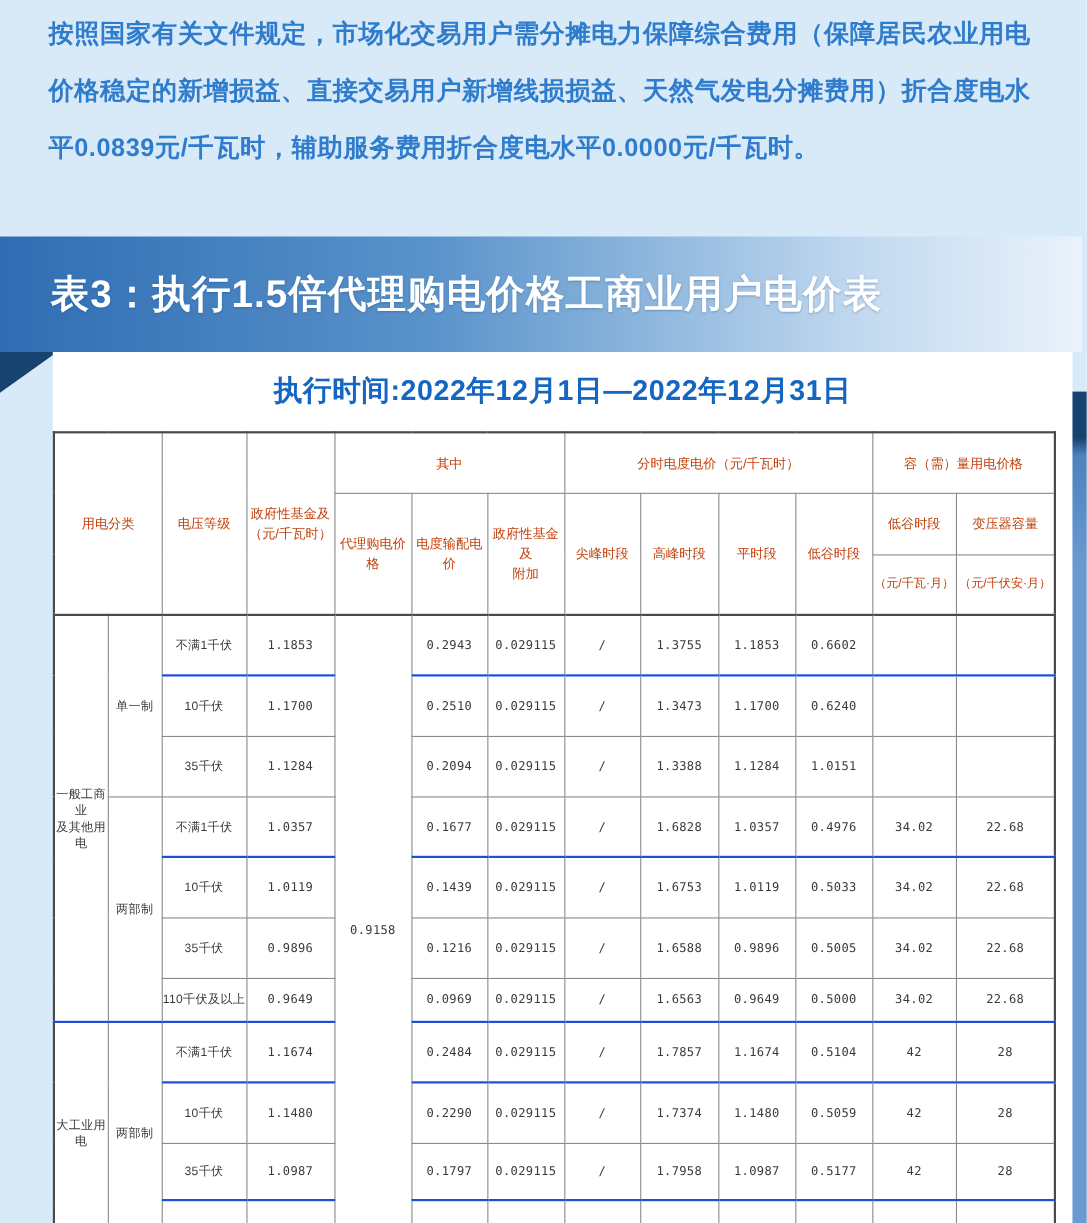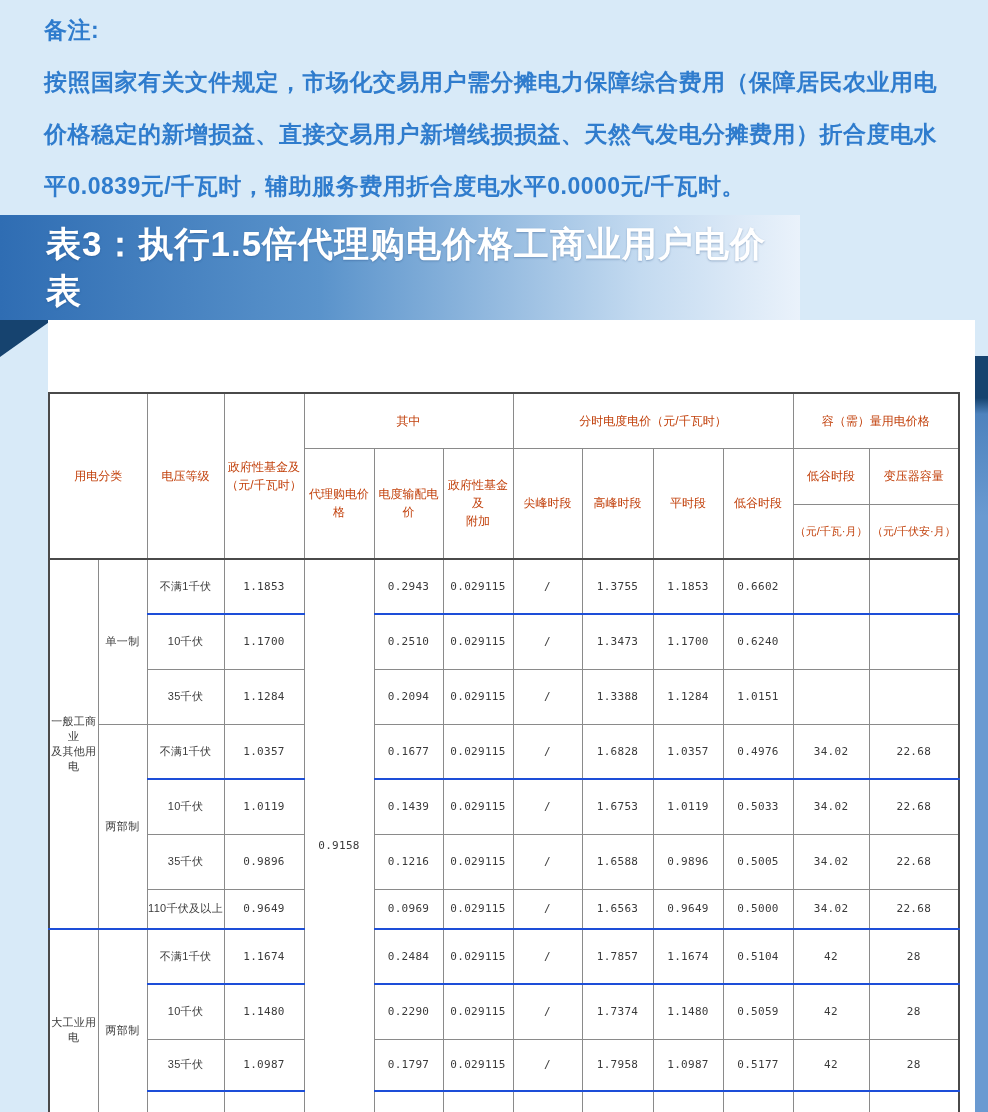--- a/index.html
+++ b/index.html
@@ -5,21 +5,21 @@
   html,body{margin:0;padding:0;}
   body{font-family:"Liberation Sans",sans-serif;}
   .page{position:relative;width:988px;height:1112px;background:#d8eaf8;overflow:hidden;}
 
   
   .notes{position:absolute;left:44px;top:4px;width:902px;color:#2f7ccd;
          font-size:23px;line-height:52px;font-weight:600;letter-spacing:.5px;}
   .notes .label{display:block;}
 
   
-  .banner{position:absolute;left:0;top:215px;width:800px;height:105px;
+  .banner{position:absolute;left:0;top:215px;width:984px;height:105px;
           background:linear-gradient(90deg,#2f6db3 0%,#5a93cb 40%,#c3daf0 80%,#eaf2fb 100%);
           display:flex;align-items:center;}
   .banner-title{color:#ffffff;font-size:35px;font-weight:bold;letter-spacing:1px;padding-left:46px;
                 text-shadow:0 1px 2px rgba(30,70,120,.35);}
 
   
   .corner{position:absolute;left:0;top:320px;width:0;height:0;
           border-top:37px solid #16436f;border-right:52px solid transparent;}
 
   
@@ -45,31 +45,31 @@
   table.price thead .hdr-bottom{border-bottom:2px solid #4a4a4a;}
   table.price tbody tr.thick td{border-top:2px solid #1d4ed8;}
   table.price td.cjk{font-family:"Liberation Sans",sans-serif;font-size:11px;margin-top:12px;}
 </style>
 </head>
 <body>
 
 <div class="page">
 
   <div class="notes">
-    <span class="label">备注:</span>
     <span>按照国家有关文件规定，市场化交易用户需分摊电力保障综合费用（保障居民农业用电价格稳定的新增损益、直接交易用户新增线损损益、天然气发电分摊费用）折合度电水平0.0839元/千瓦时，辅助服务费用折合度电水平0.0000元/千瓦时。</span>
   </div>
 
   <div class="banner">
     <div class="banner-title">表3：执行1.5倍代理购电价格工商业用户电价表</div>
   </div>
 
   <div class="corner"></div>
 
   <div class="panel">
+    <div class="exec-time">执行时间:2022年12月1日—2022年12月31日</div>
 
     <table class="price">
       <colgroup>
         <col style="width:49px">
           <col style="width:49px">
           <col style="width:77px">
           <col style="width:80px">
         <col style="width:70px">
           <col style="width:69px">
           <col style="width:70px">

